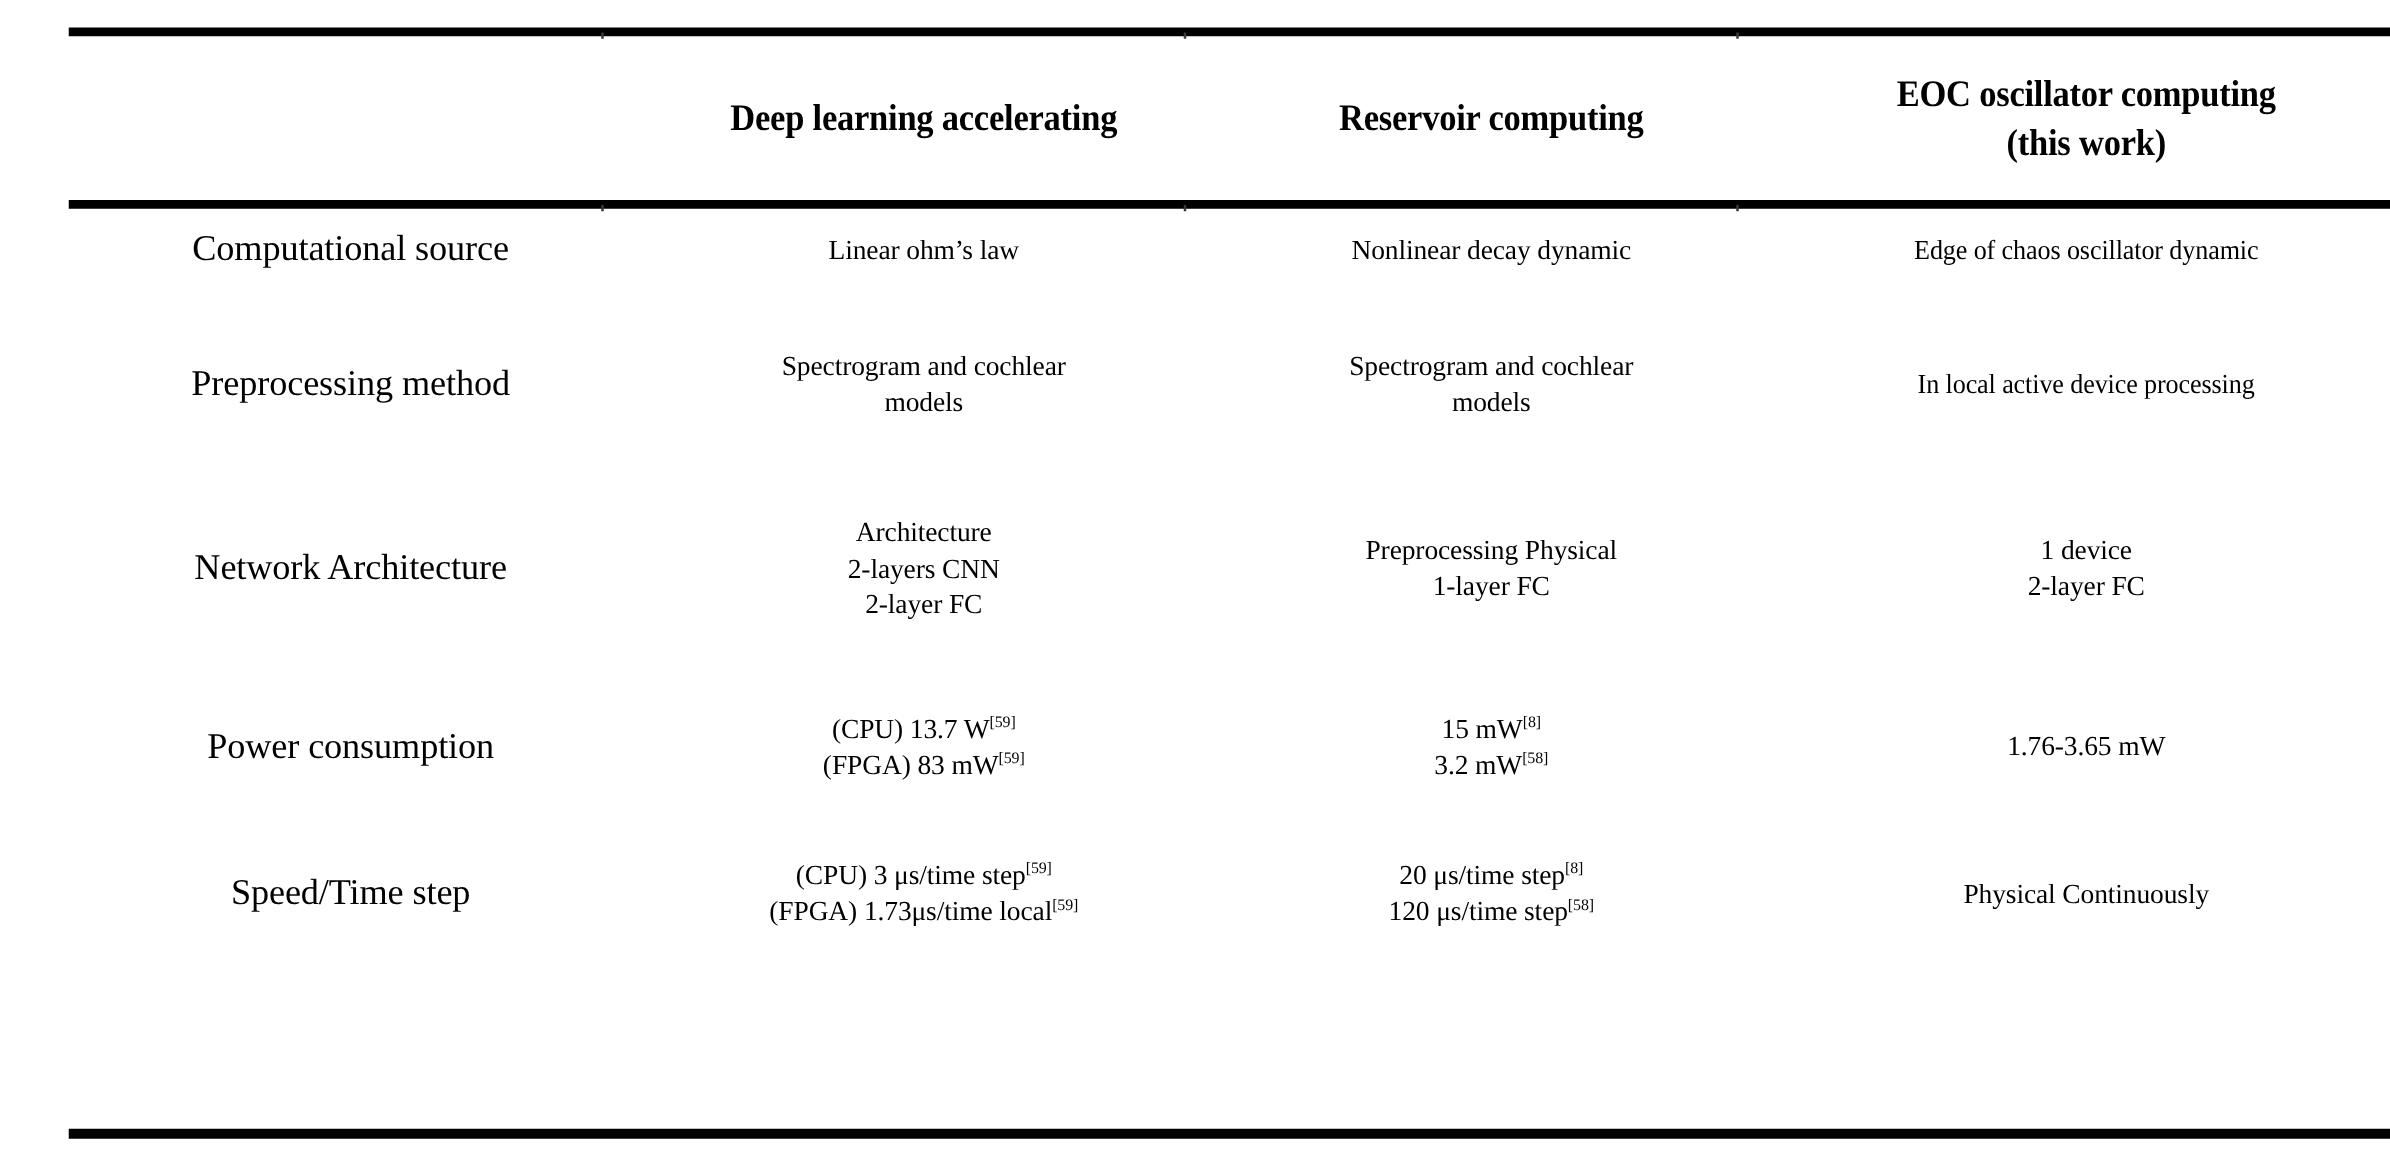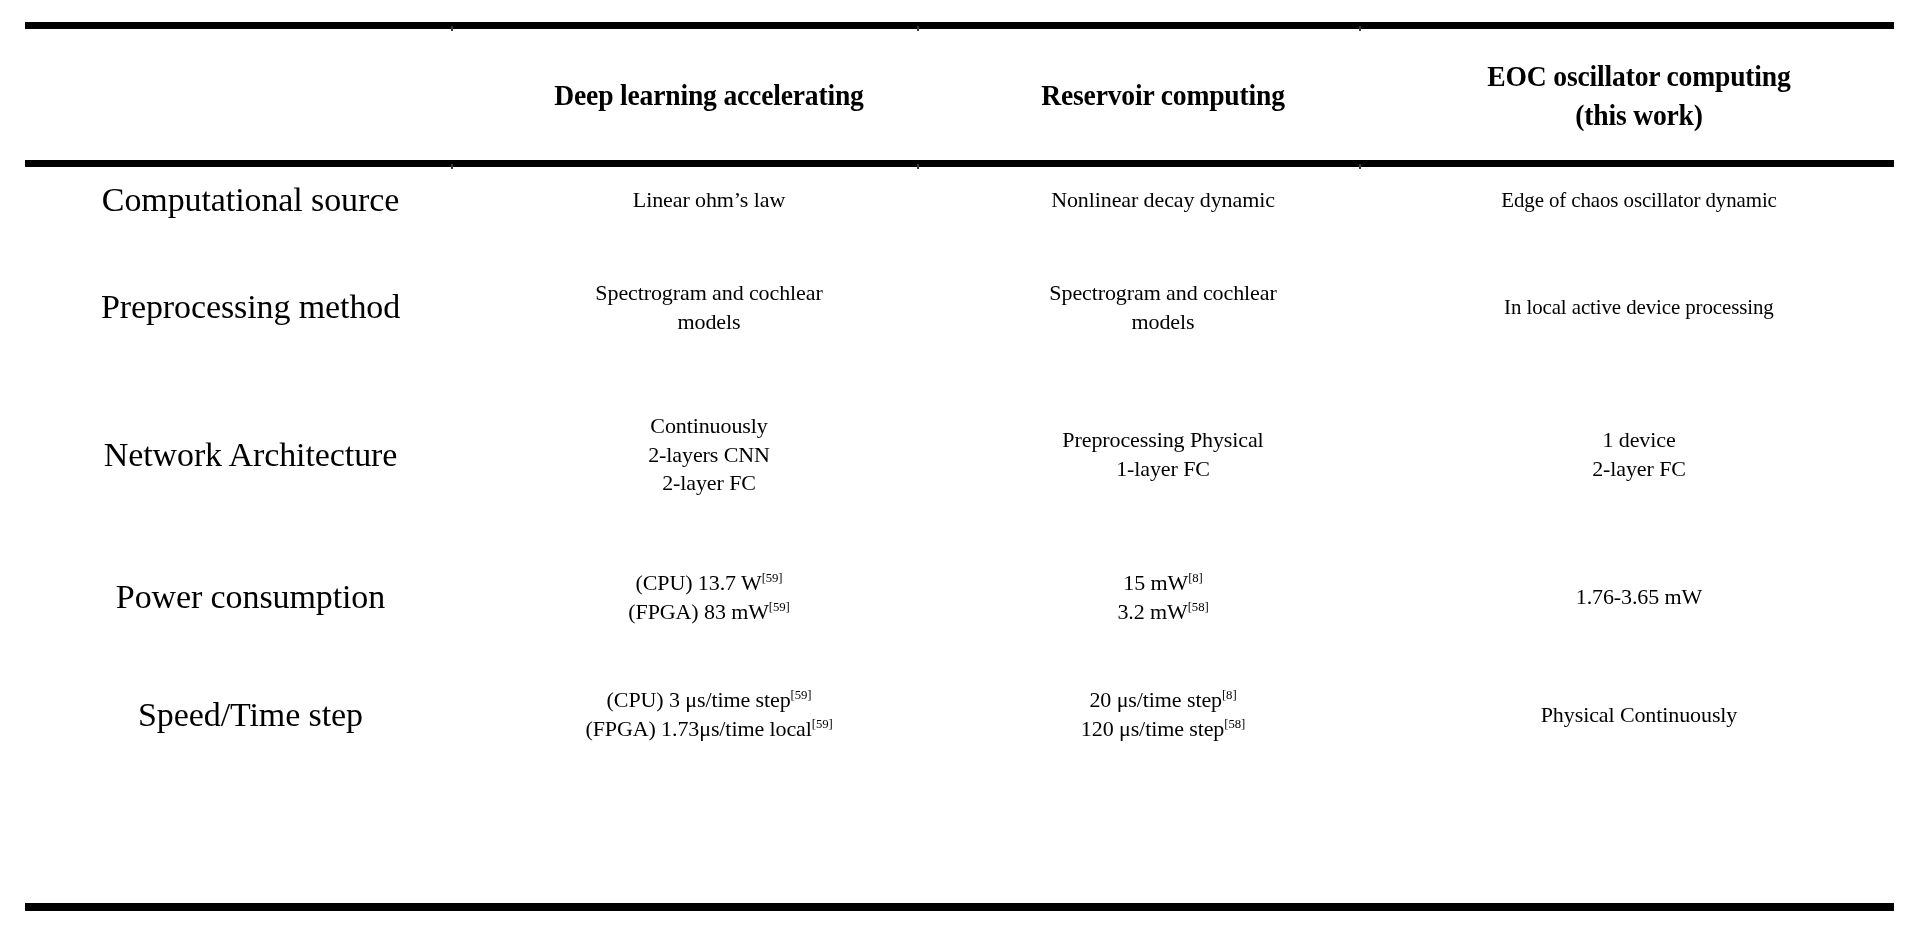--- a/index.html
+++ b/index.html
@@ -14,20 +14,21 @@
     overflow: hidden;
     font-family: "Liberation Serif", "DejaVu Serif", serif;
     color: #000000;
   }
 
   .table-wrap {
     position: relative;
     width: 1638px;
     height: 934px;
     box-sizing: border-box;
+    margin-left: 30px;
   }
 
   
   .rule {
     position: absolute;
     left: 25px;
     width: 1869px;
     background: #000000;
   }
   .rule-top    { top: 22px;  height: 7px; }
@@ -75,21 +76,21 @@
     transform: scaleX(0.92);
   }
   thead th.spacer { font-weight: normal; }
 
   tbody td {
     font-size: 22px;
     font-weight: normal;
     letter-spacing: -0.1px;
   }
   tbody td.rowlabel {
-    font-size: 34px;
+    font-size: 29px;
   }
 
   
   tr.r-src  td { height: 80px; }
   tr.r-dev  td { height: 80px; }
   tr.r-prep td { height: 135px; }
   tr.r-net  td { height: 160px; }
   tr.r-pow  td { height: 125px; }
   tr.r-spd  td { height: 110px; }
 
@@ -170,21 +171,21 @@
           <span class="line">models</span>
         </td>
         <td>
           <span class="line condensed">In local active device processing</span>
         </td>
       </tr>
 
       <tr class="r-net">
         <td class="rowlabel">Network Architecture</td>
         <td>
-          <span class="line">Continuously</span>
+          <span class="line">Architecture</span>
           <span class="line">2-layers CNN</span>
           <span class="line">2-layer FC</span>
         </td>
         <td>
           <span class="line">Preprocessing Physical</span>
           <span class="line">1-layer FC</span>
         </td>
         <td>
           <span class="line">1 device</span>
           <span class="line">2-layer FC</span>

